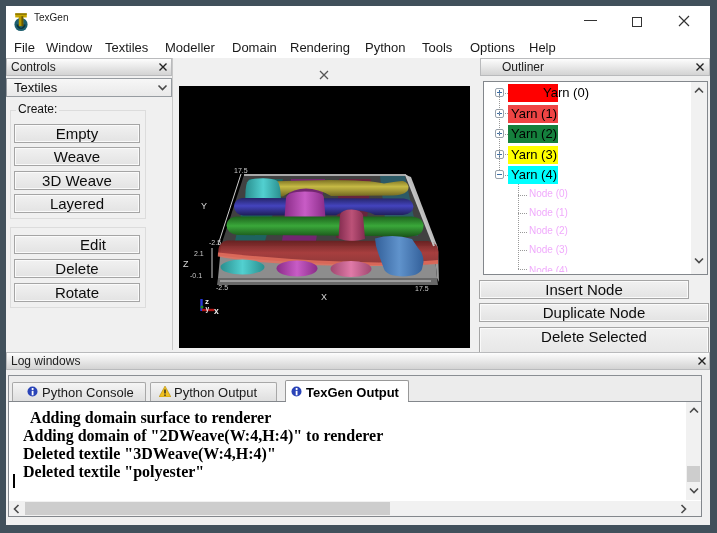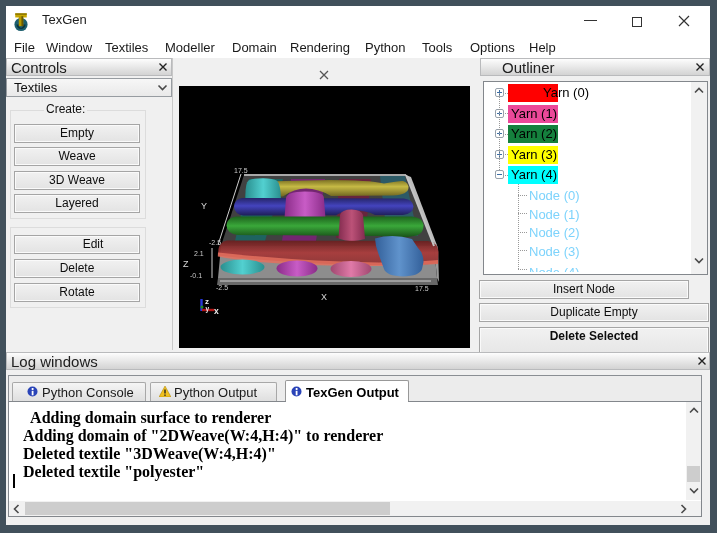--- a/index.html
+++ b/index.html
@@ -2,32 +2,32 @@
 <html><head>
 <meta charset="utf-8">
 <style>
 * { margin:0; padding:0; box-sizing:border-box; }
 html,body { width:717px; height:533px; overflow:hidden; }
 body { background:#41505b; font-family:"Liberation Sans", sans-serif; position:relative; }
 .abs { position:absolute; }
 #win { left:6px; top:6px; width:704px; height:519px; background:#f0f0f0; }
 
 #titlebar { left:6px; top:6px; width:704px; height:30px; background:#ffffff; }
-#title-text { left:42px; top:12px; font-size:13px; color:#1c1c1c; }
+#title-text { left:34px; top:12px; font-size:10px; color:#1c1c1c; }
 
 #menubar { left:6px; top:36px; width:704px; height:22px; background:#ffffff; }
 .mi { position:absolute; top:40px; font-size:13px; color:#1a1a1a; }
 
-.phead { height:18px; background:linear-gradient(180deg,#fdfdfd 0%,#eaeaea 45%,#d3d3d3 100%); border:1px solid #b9babc; font-size:15px; color:#202020; line-height:17px; padding-left:4px; }
-.btn { background:linear-gradient(180deg,#f1f1f1,#e3e3e3); border:1px solid #a5a5a5; box-shadow:inset 0 0 0 1px #fafafa; font-size:12px; color:#0d0d0d; text-align:center; line-height:17px; }
+.phead { height:18px; background:linear-gradient(180deg,#fdfdfd 0%,#eaeaea 45%,#d3d3d3 100%); border:1px solid #b9babc; font-size:12px; color:#202020; line-height:17px; padding-left:4px; }
+.btn { background:linear-gradient(180deg,#f1f1f1,#e3e3e3); border:1px solid #a5a5a5; box-shadow:inset 0 0 0 1px #fafafa; font-size:15px; color:#0d0d0d; text-align:center; line-height:17px; }
 .grp { border:1px solid #dcdcdc; }
-.grplabel { position:absolute; background:#f0f0f0; font-size:12px; color:#111; padding:0 2px;margin-left:28px; }
+.grplabel { position:absolute; background:#f0f0f0; font-size:12px; color:#111; padding:0 2px; }
 
 .yarnrow { position:absolute; left:508px; width:50px; height:18px; font-size:13px; color:#000; line-height:18px; padding-left:3px; white-space:nowrap; }
-.noderow { position:absolute; left:529px; font-size:13px; color:#7dd3fc; white-space:nowrap; }
+.noderow { position:absolute; left:529px; font-size:10px; color:#f0abfc; white-space:nowrap; }
 .expbox { position:absolute; left:495px; width:9px; height:9px; border:1px solid #97a1ab; border-radius:2px; background:#fff; }
 .expbox:before { content:""; position:absolute; left:1px; right:1px; top:3px; border-top:1px solid #3c6ea5; }
 .expbox.plus:after { content:""; position:absolute; top:1px; bottom:1px; left:3px; border-left:1px solid #3c6ea5; }
 
 .tab { position:absolute; font-size:13px; color:#1a1a1a; background:linear-gradient(180deg,#f5f5f5,#dfdfdf); border:1px solid #a8a8a8; border-bottom:none; border-radius:2px 2px 0 0; }
 .mono { font-family:"Liberation Mono", monospace; }
 .chev { stroke:#4a4a4a; stroke-width:1.6; fill:none; }
 </style>
 </head>
 <body>
@@ -200,21 +200,21 @@
  </g>
 </svg>
 
 <div class="abs phead" style="left:480px;top:58px;width:230px;padding-left:21px;">Outliner</div>
 <svg class="abs" style="left:695px;top:62px" width="10" height="10" viewBox="0 0 10 10">
     <path d="M1.5 1.5 L8.5 8.5 M8.5 1.5 L1.5 8.5" stroke="#222" stroke-width="1.4"></path>
   </svg>
 <div class="abs" style="left:483px;top:81px;width:225px;height:194px;background:#fff;border:1px solid #83878c;overflow:hidden;" id="treebox"></div>
 
 <div class="yarnrow" style="top:84px;background:#ff0000;padding-left:35px;">Yarn (0)</div>
-<div class="yarnrow" style="top:104.5px;background:#ec4899;">Yarn (1)</div>
+<div class="yarnrow" style="top:104.5px;background:#ef4444;">Yarn (1)</div>
 <div class="yarnrow" style="top:125px;background:#15803d;">Yarn (2)</div>
 <div class="yarnrow" style="top:145.5px;background:#ffff00;">Yarn (3)</div>
 <div class="yarnrow" style="top:166px;background:#00ffff;">Yarn (4)</div>
 <div class="expbox plus" style="top:88px;"></div>
 <div class="expbox plus" style="top:108.5px;"></div>
 <div class="expbox plus" style="top:129px;"></div>
 <div class="expbox plus" style="top:149.5px;"></div>
 <div class="expbox" style="top:170px;"></div>
 <div class="noderow" style="top:188px;">Node (0)</div>
 <div class="noderow" style="top:206.6px;">Node (1)</div>
@@ -236,22 +236,22 @@
 
 <div class="abs" style="left:691px;top:82px;width:16px;height:192px;background:#f1f1f1;"></div>
 <svg class="abs" style="left:694px;top:87px" width="10" height="7" viewBox="0 0 10 7">
     <path class="chev" d="M1 5.5 L5 1.5 L9 5.5"></path>
   </svg>
 <svg class="abs" style="left:694px;top:257px" width="10" height="7" viewBox="0 0 10 7">
     <path class="chev" d="M1 1.5 L5 5.5 L9 1.5"></path>
   </svg>
 
 <div class="abs btn" style="left:479px;top:280px;width:210px;height:19px;">Insert Node</div>
-<div class="abs btn" style="left:479px;top:303px;width:230px;height:19px;">Duplicate Empty</div>
-<div class="abs btn" style="left:479px;top:327px;width:230px;height:35px;font-weight:bold;">Delete Selected</div>
+<div class="abs btn" style="left:479px;top:303px;width:230px;height:19px;">Duplicate Node</div>
+<div class="abs btn" style="left:479px;top:327px;width:230px;height:35px;">Delete Selected</div>
 
 <div class="abs phead" style="left:6px;top:352px;width:704px;">Log windows</div>
 <svg class="abs" style="left:697px;top:356px" width="10" height="10" viewBox="0 0 10 10">
     <path d="M1.5 1.5 L8.5 8.5 M8.5 1.5 L1.5 8.5" stroke="#222" stroke-width="1.4"></path>
   </svg>
 
 <div class="abs" style="left:8px;top:375px;width:694px;height:142px;background:#ececec;border:1px solid #8a8e93;"></div>
 <div class="tab" style="left:12px;top:382px;width:134px;height:19px;"></div>
 <div class="tab" style="left:150px;top:382px;width:127px;height:19px;"></div>
 <div class="abs" style="left:285px;top:380px;width:124px;height:22px;background:#fff;border:1px solid #989898;border-bottom:none;border-radius:2px 2px 0 0;"></div>

